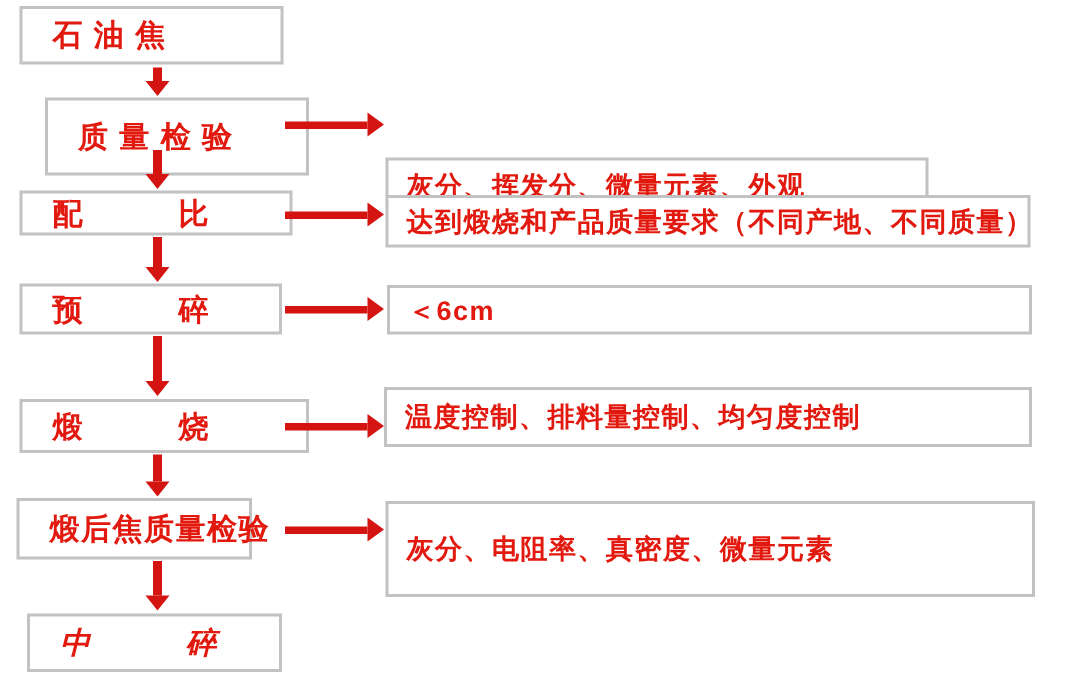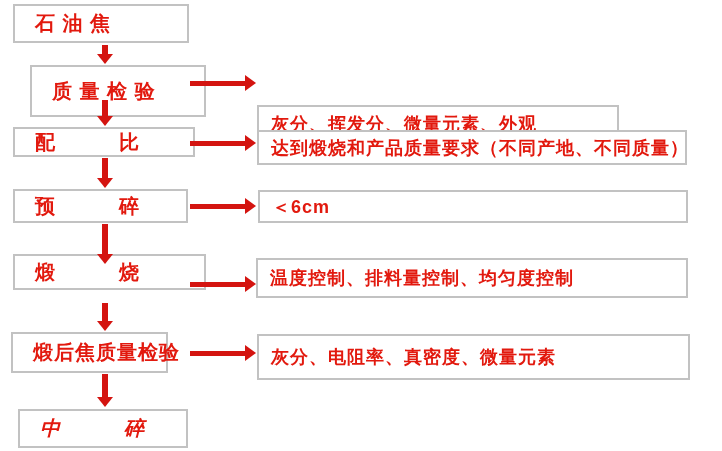--- a/index.html
+++ b/index.html
@@ -29,29 +29,29 @@
     font-weight: bold;
     white-space: pre;
   }
   .stepbox { font-size: 20px; padding-left: 20px; letter-spacing: 1px; }
   .notebox { font-size: 18px; padding-left: 12px; letter-spacing: 1px; }
 
   .lb1 { left: 13px;  top: 4px;   width: 176px; height: 39px; }
   .lb2 { left: 30px;  top: 65px;  width: 176px; height: 52px; }
   .lb3 { left: 13px;  top: 127px; width: 182px; height: 30px; }
   .lb4 { left: 13px;  top: 189px; width: 175px; height: 34px; }
-  .lb5 { left: 13px;  top: 254px; width: 193px; height: 36px; }
+  .lb5 { left: 13px;  top: 266px; width: 193px; height: 36px; }
   .lb6 { left: 11px;  top: 332px; width: 157px; height: 41px; }
   .lb7 { left: 18px;  top: 409px; width: 170px; height: 39px; font-style: italic; }
 
   .rb2 { left: 257px; top: 66px;  width: 362px; height: 37px; margin-top: 39px; }
   .rb3 { left: 257px; top: 130px; width: 430px; height: 35px; }
   .rb4 { left: 258px; top: 190px; width: 430px; height: 33px; }
   .rb5 { left: 256px; top: 258px; width: 432px; height: 40px; text-align: right; }
-  .rb6 { left: 257px; top: 334px; width: 433px; height: 46px; }
+  .rb6 { left: 257px; top: 334px; width: 433px; height: 64px; }
 
   
   .varrow {
     position: absolute;
     left: 97px;
     width: 16px;
     display: flex;
     flex-direction: column;
     align-items: center;
   }

